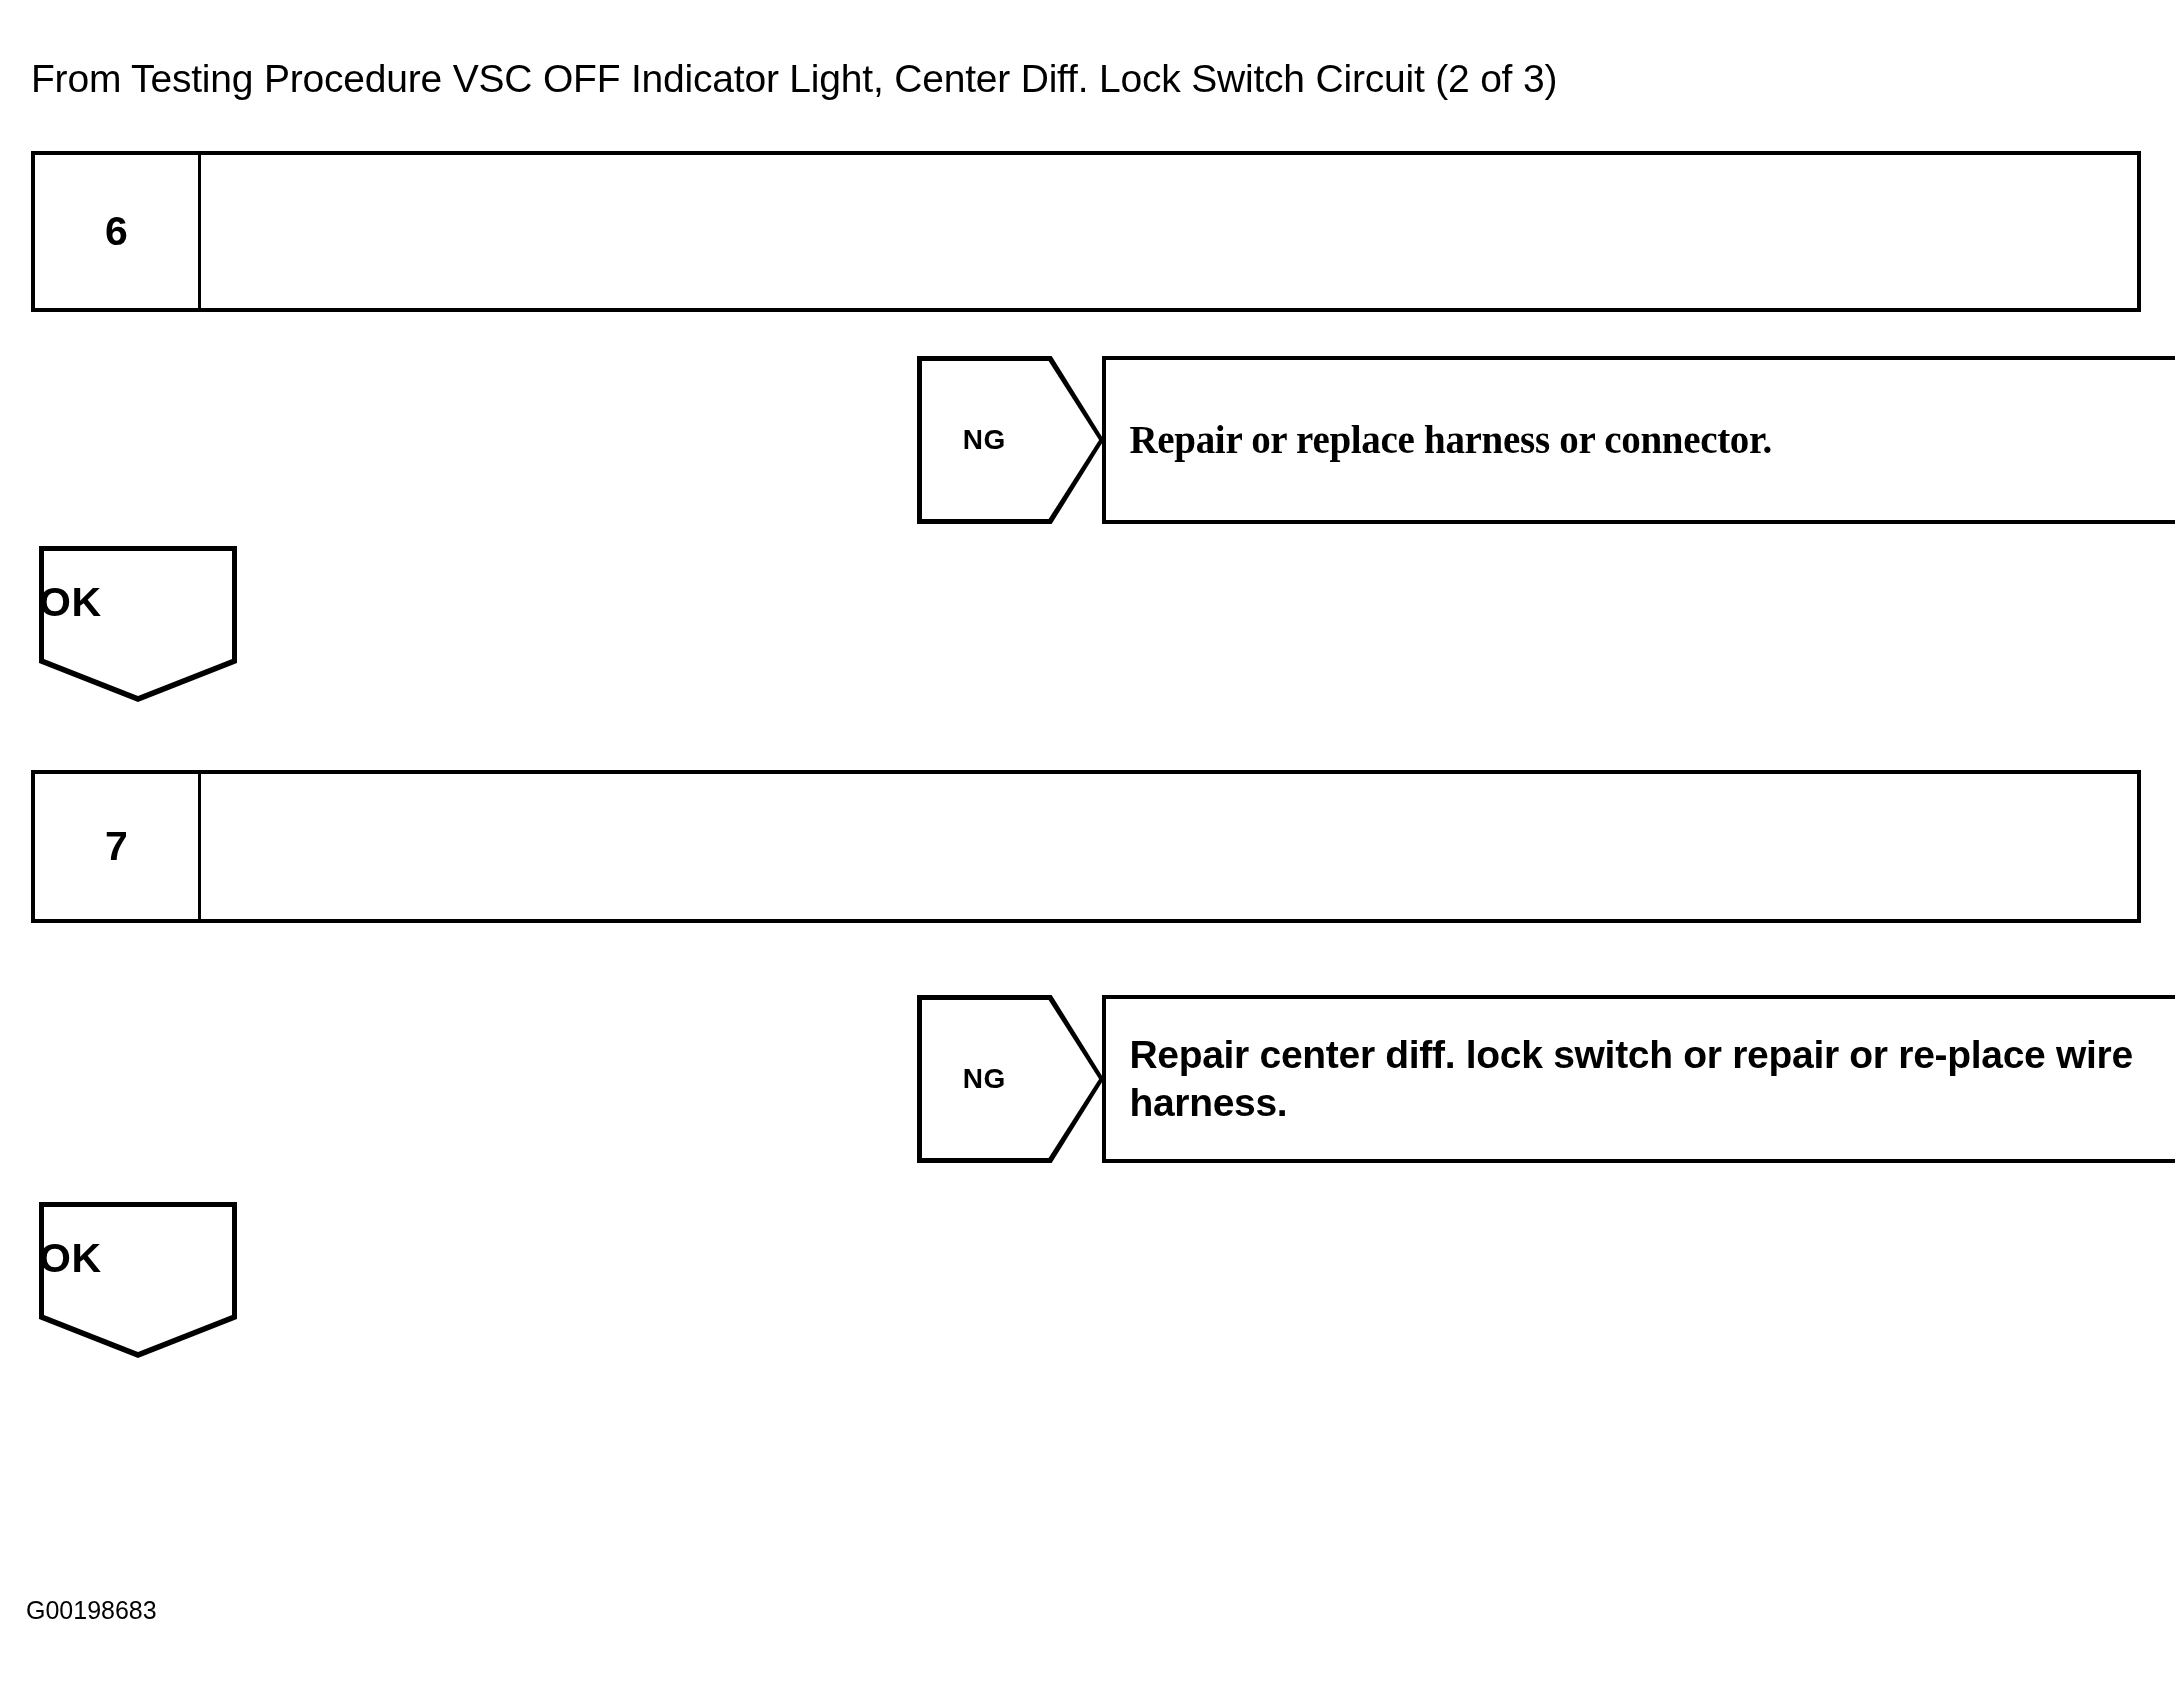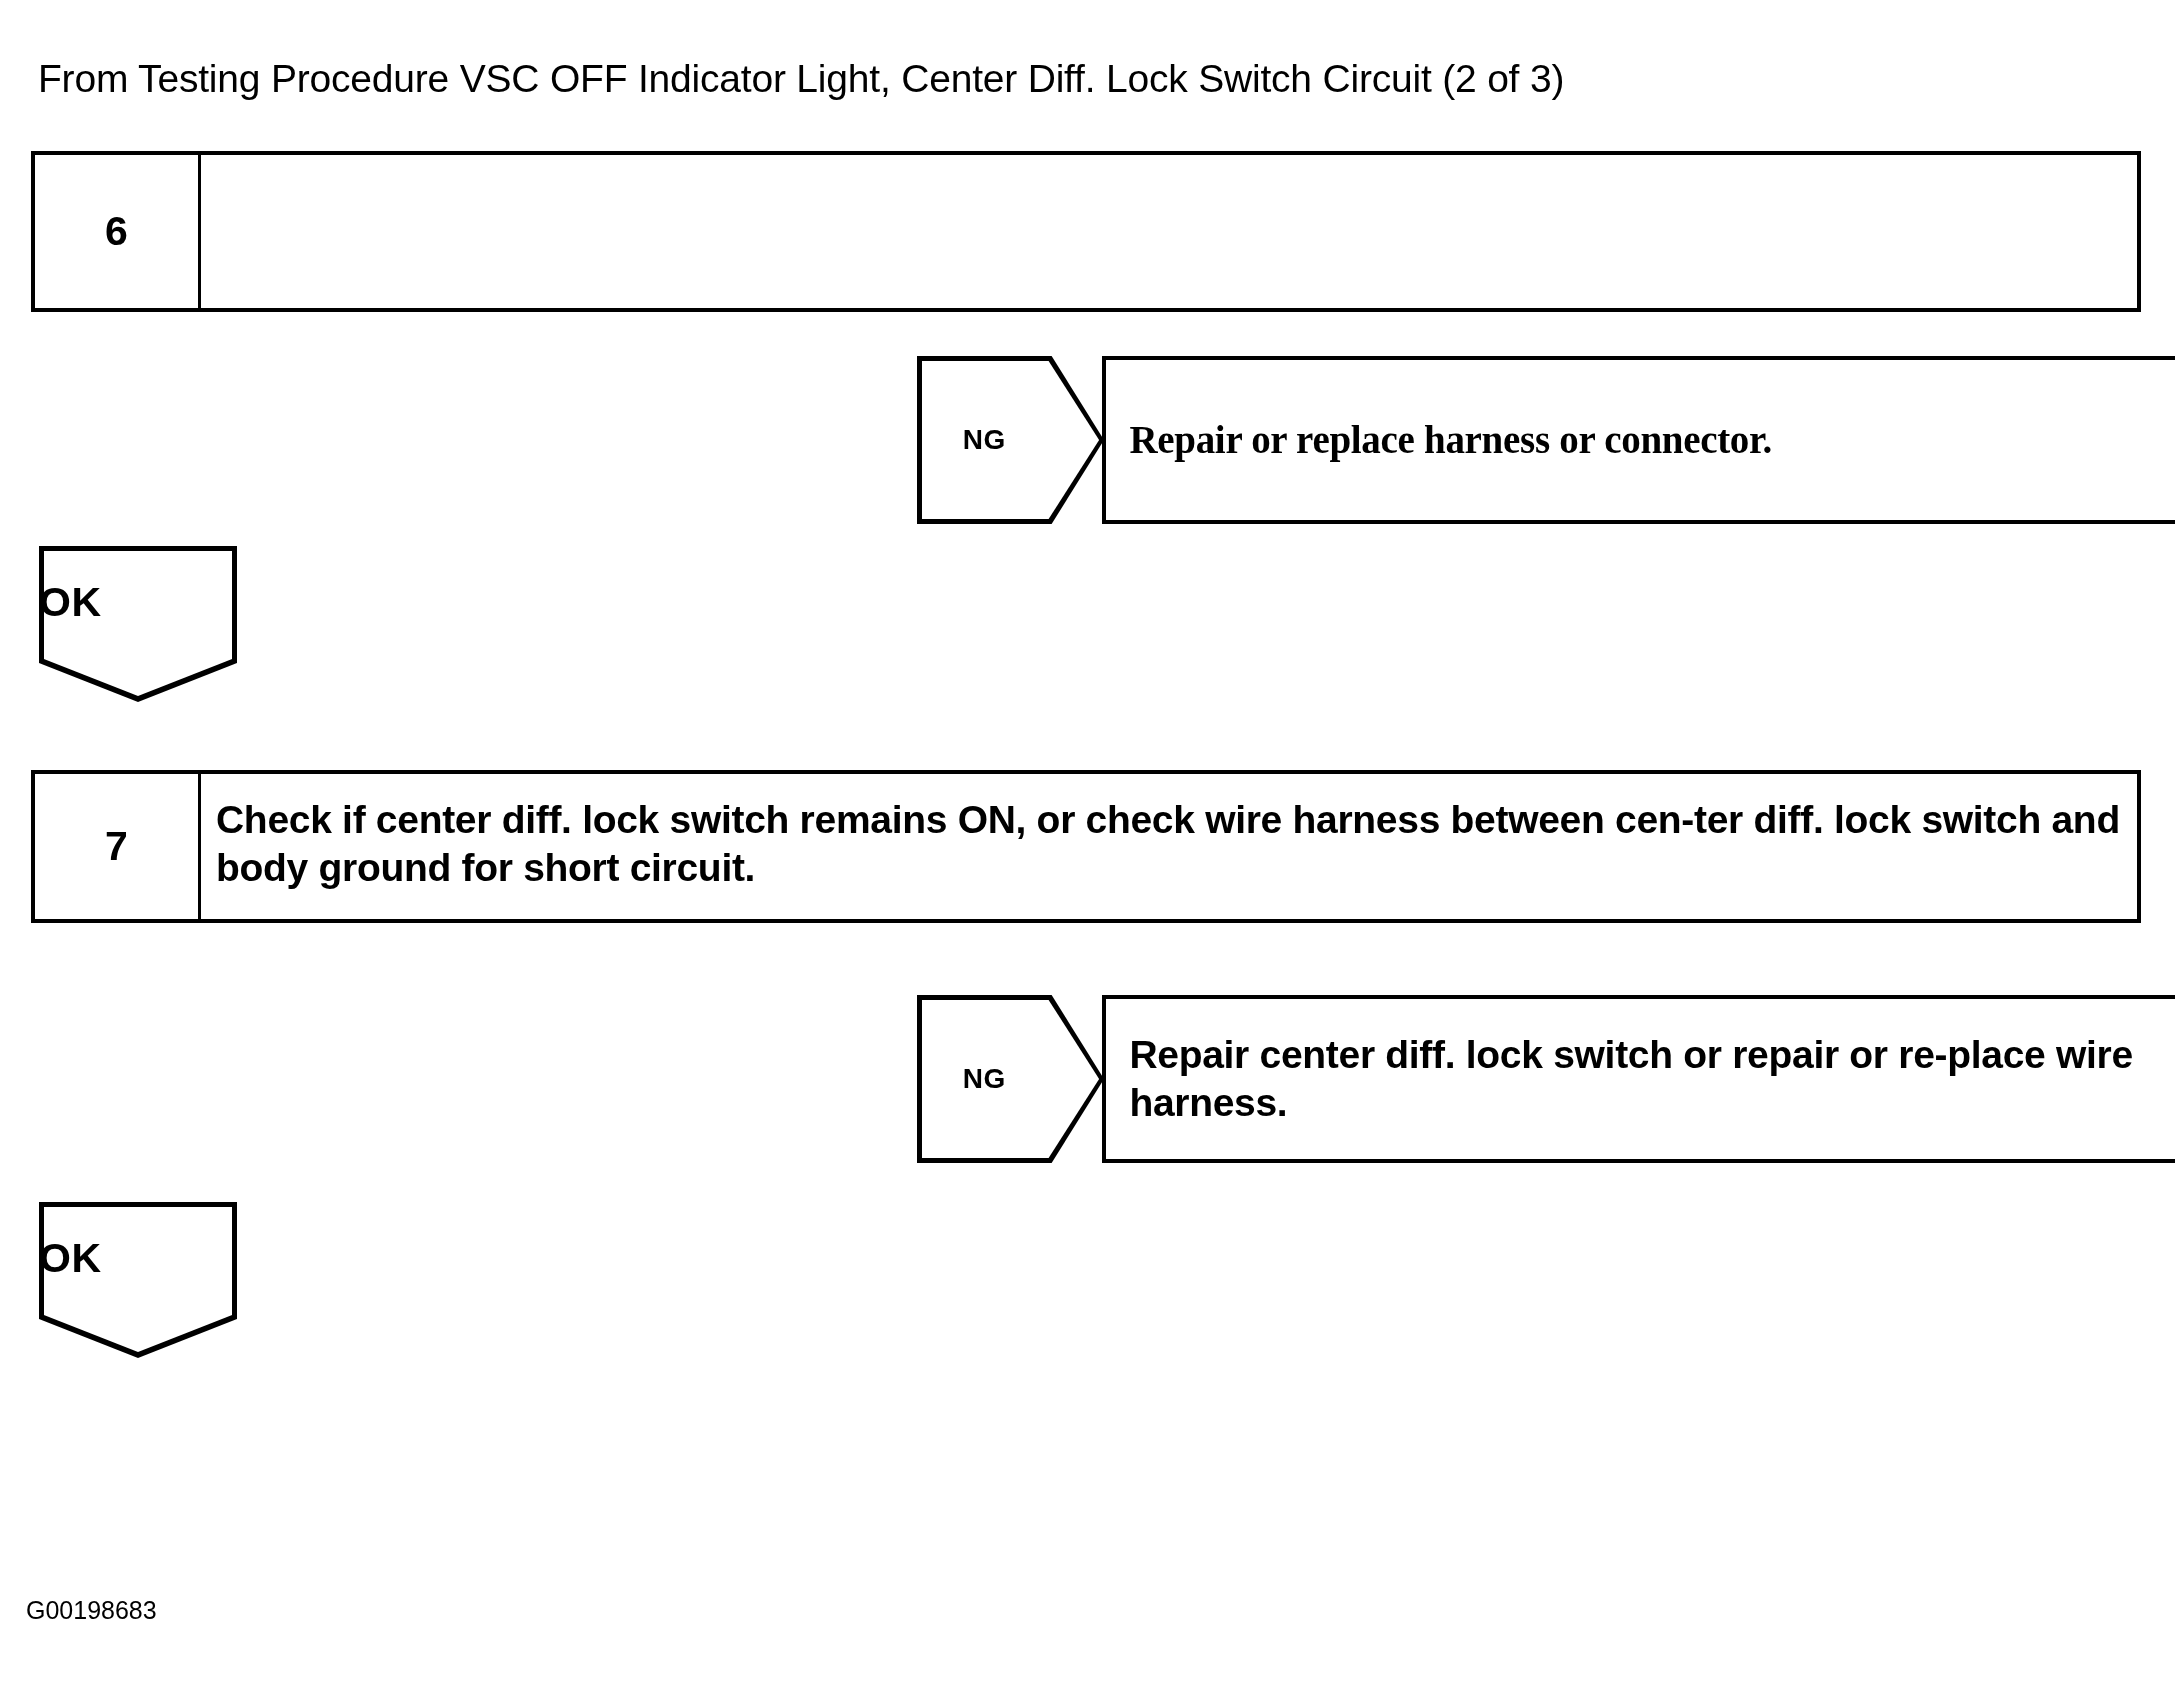--- a/index.html
+++ b/index.html
@@ -20,21 +20,20 @@
   
   #header-title {
     position: absolute;
     left: 31px;
     top: 55px;
     font-size: 39px;
     line-height: 47px;
     letter-spacing: -0.2px;
     white-space: nowrap;
     color: #000;
-    margin-left: 7px;
   }
 
   
   .step-box {
     position: absolute;
     border: 4.9px solid #000;
     background: #fff;
     box-sizing: border-box;
   }
   .step-num-cell {
@@ -166,21 +165,20 @@
     <div class="result-text" style="top:56px;">Repair or replace harness or connector.</div>
   </div>
 
   <div class="ok-tag" style="left:39px; top:546px; width:198px; height:156px;">
     <div class="ok-tag-inner"></div>
     <div class="ok-label">OK</div>
   </div>
 
   <div class="step-box" style="left:31px; top:770px; width:2110px; height:153px;">
     <div class="step-num-cell">7</div>
-    <div class="step-text">Check if center diff. lock switch remains ON, or check wire harness between cen-ter diff. lock switch and body ground for short circuit.</div>
   </div>
 
   <div class="ng-tag" style="left:917px; top:995px; width:187px; height:168px;">
     <div class="ng-tag-inner"></div>
     <div class="ng-label">NG</div>
   </div>
   <div class="result-box" style="left:1102px; top:995px; width:1143px; height:168px;">
     <div class="result-text" style="top:32px;">Repair center diff. lock switch or repair or re-place wire harness.</div>
   </div>
 

